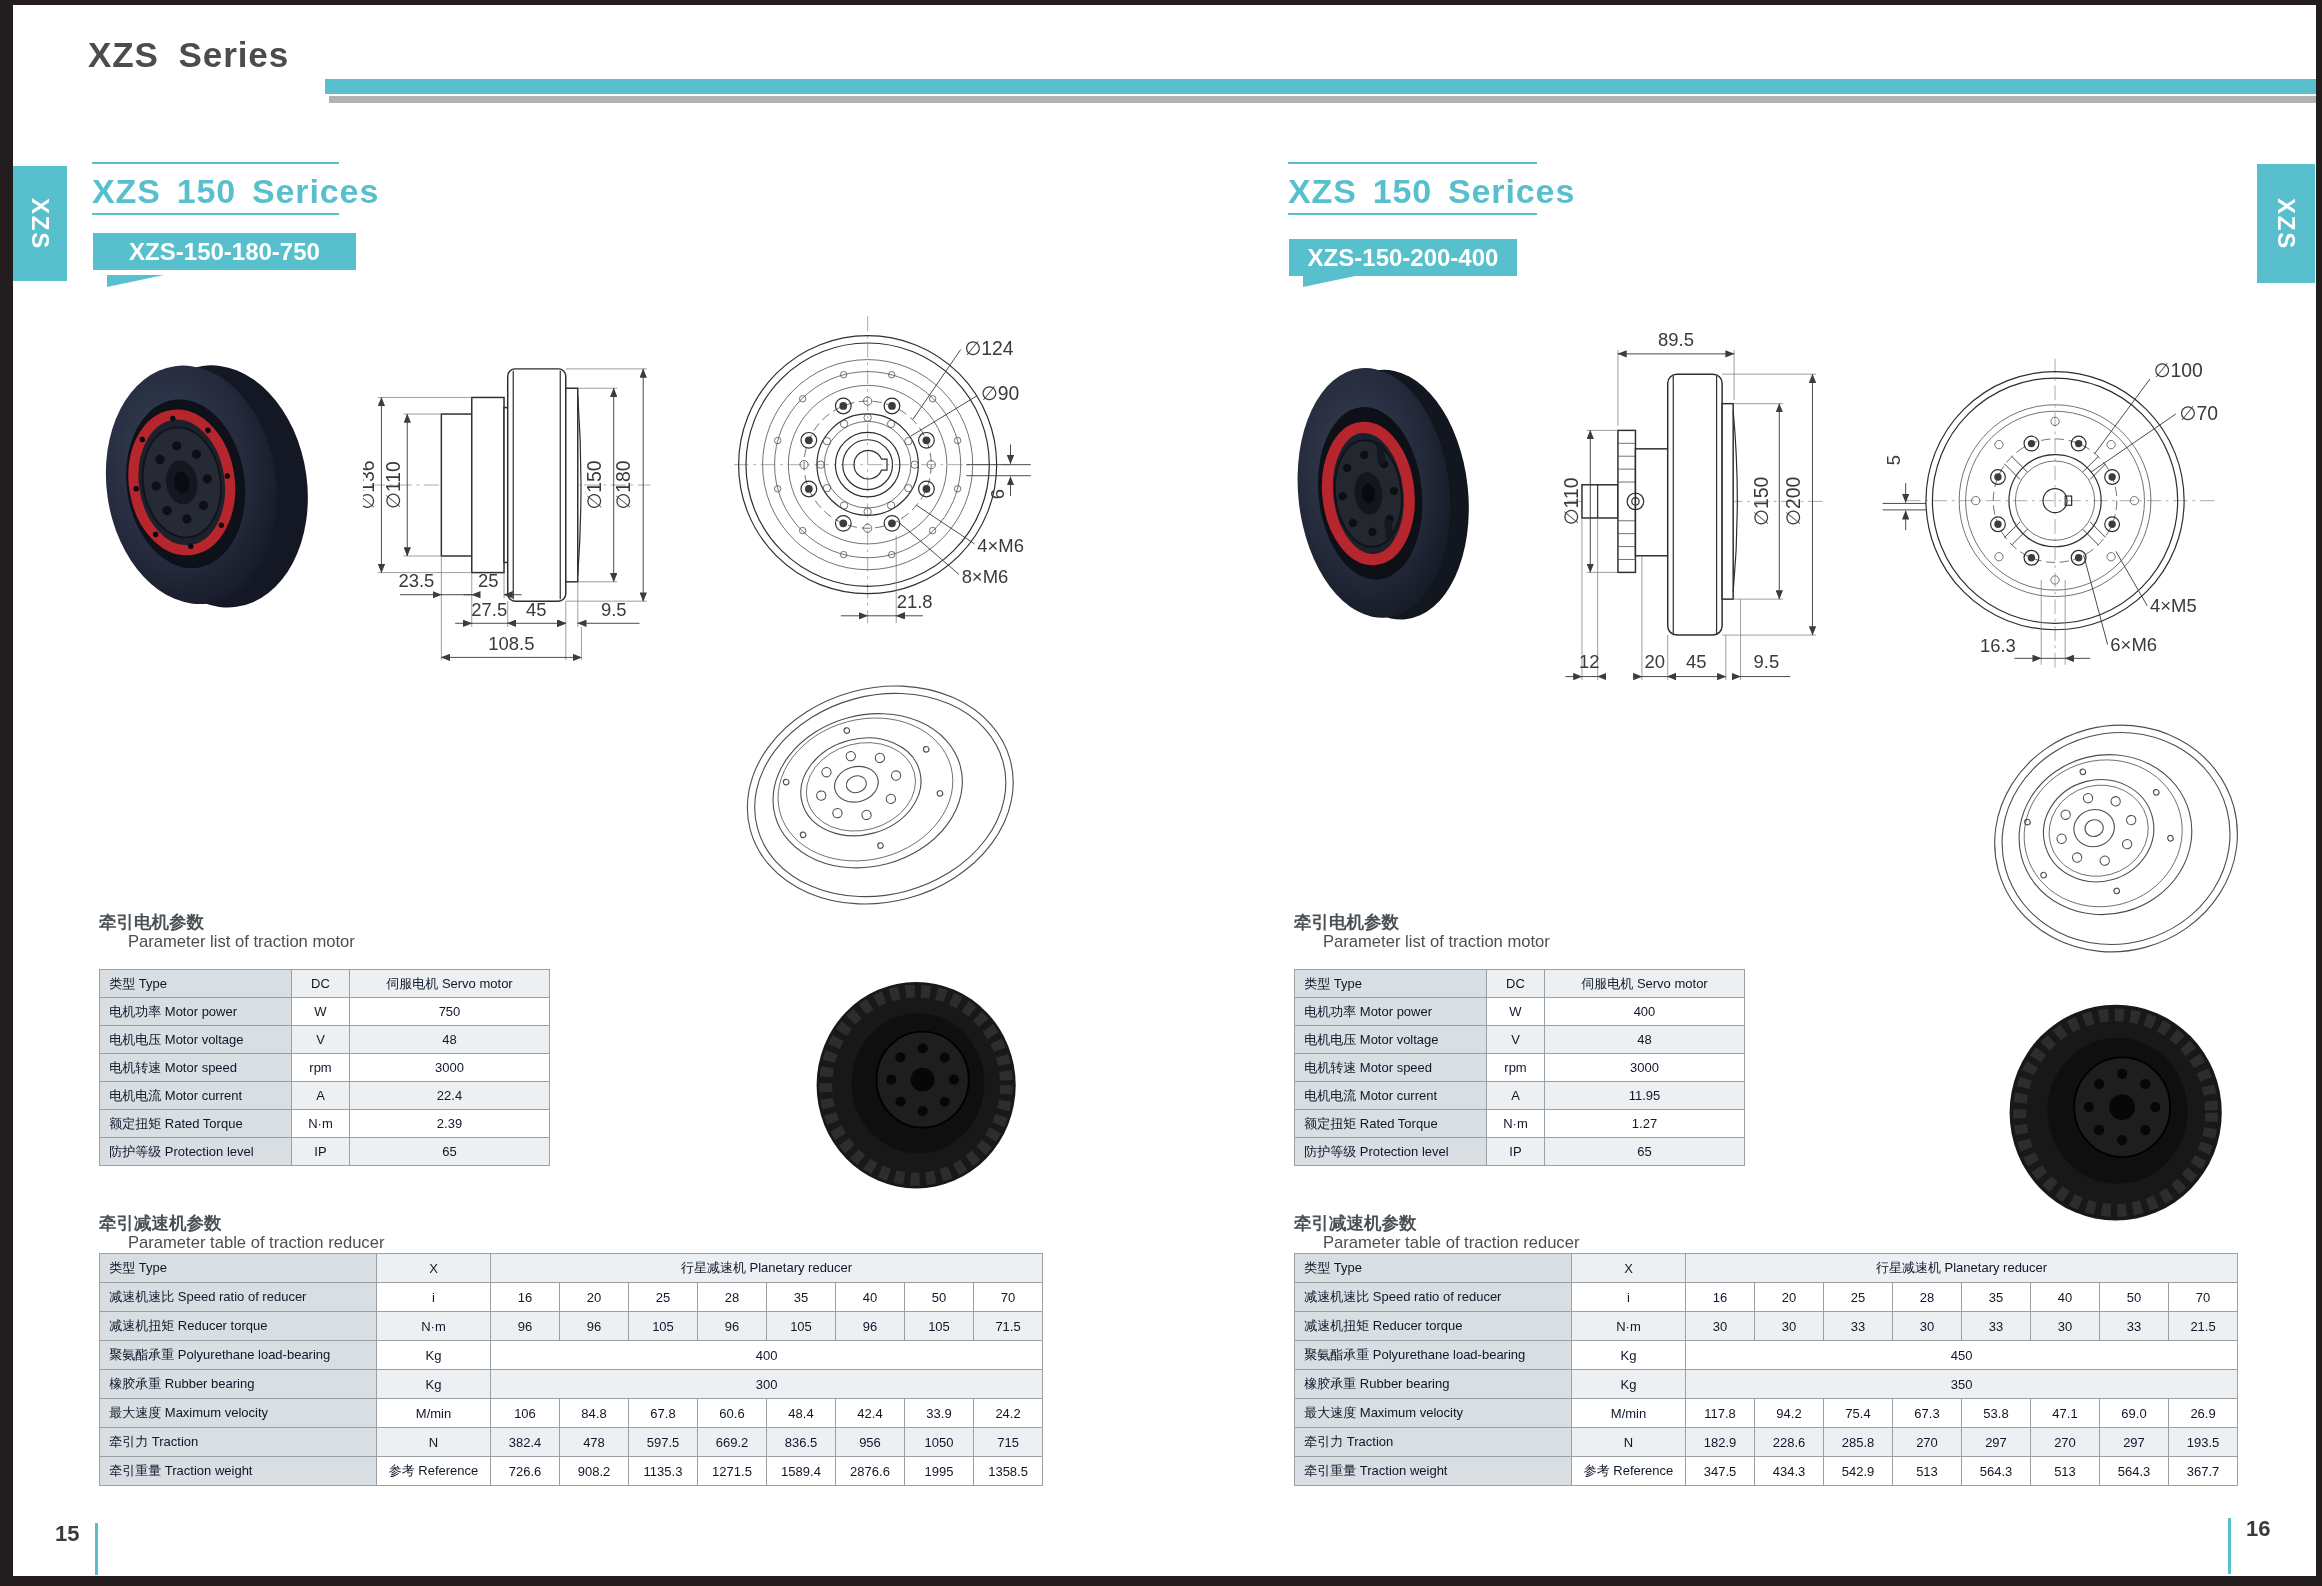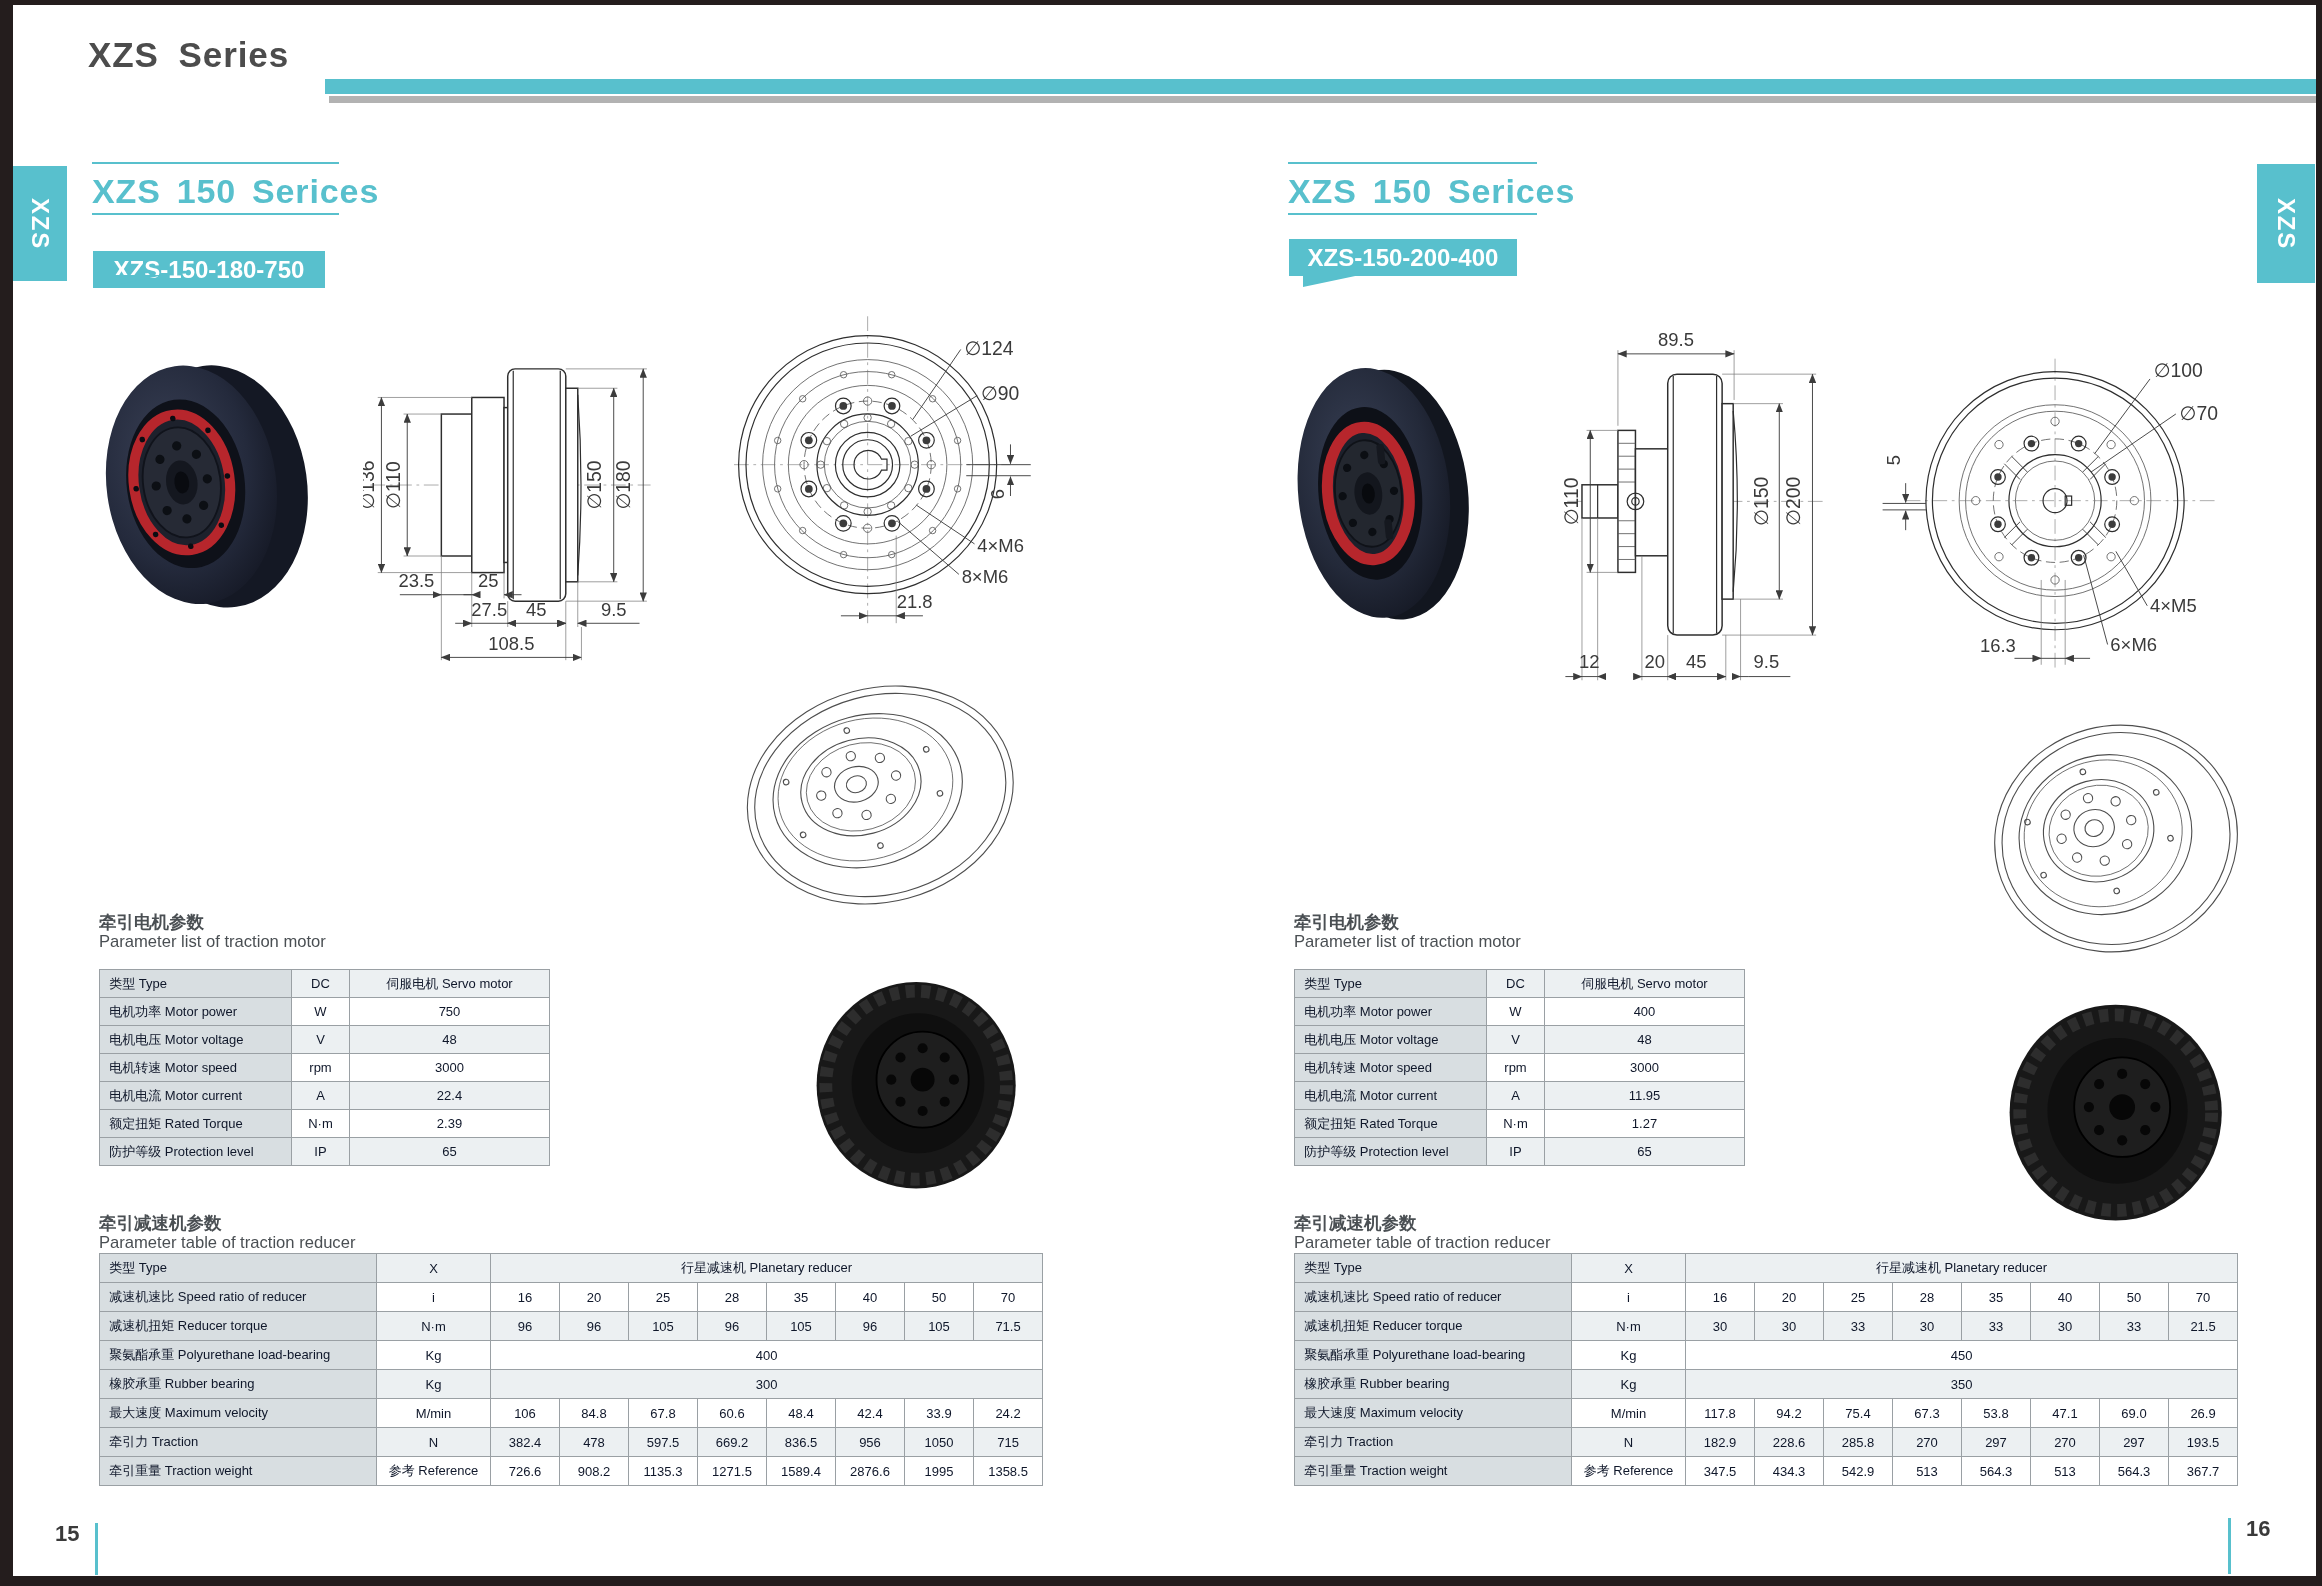--- a/index.html
+++ b/index.html
@@ -14,21 +14,21 @@
   .bar{background:var(--teal);}
   .bar.gray{background:#b2b2b2;}
   .tab{background:var(--teal);display:flex;align-items:center;justify-content:center;}
   .tab span{transform:rotate(90deg);color:#fff;font-weight:bold;font-size:24px;letter-spacing:1.8px;}
   .series-h{color:var(--teal);font-size:34px;font-weight:bold;letter-spacing:0.9px;word-spacing:5.5px;}
   .hline{background:var(--teal);height:1.8px;}
   .badge{background:var(--teal);color:#fff;font-size:24px;font-weight:bold;
          display:flex;align-items:center;justify-content:center;}
   .tail{width:0;height:0;border-top:12px solid var(--teal);border-right:57px solid transparent;}
   .sec-zh{font-size:17.5px;font-weight:bold;color:#4a4f53;text-align:right;}
-  .sec-en{font-size:16.6px;color:#4a4f53;}
+  .sec-en{font-size:16.6px;color:#4a4f53;margin-left:29px;}
   .pageno{font-size:22px;font-weight:bold;color:#3a3a3a;}
   .vline{background:var(--teal);width:2.8px;}
   
   table.param{border-collapse:collapse;table-layout:fixed;font-size:13px;color:#0f172a;}
   table.param td{border:0.9px solid var(--line);text-align:center;height:27px;padding:0 3.7px;
                  overflow:hidden;white-space:nowrap;}
   table.red td{height:28px;}
   table.param td.lbl{background:#d8dee1;text-align:left;padding-left:9.2px;}
   table.param tr:nth-child(odd) td:not(.lbl){background:#ecf0f2;}
   
@@ -58,21 +58,21 @@
   <div class="abs tab" style="left:13px;top:166px;width:54px;height:115px">
     <span>XZS</span>
   </div>
   <div class="abs tab" style="left:2257px;top:164px;width:58px;height:119px">
     <span>XZS</span>
   </div>
 
   <div class="abs hline" style="left:92px;top:162px;width:247px"></div>
   <div class="abs series-h" style="left:92px;top:172px">XZS 150 Serices</div>
   <div class="abs hline" style="left:92px;top:213px;width:247px"></div>
-  <div class="abs badge" style="left:93px;top:251px;width:232px;height:37px">XZS-150-180-750</div>
+  <div class="abs badge" style="left:93px;top:233px;width:263px;height:37px">XZS-150-180-750</div>
   <div class="abs tail" style="left:107px;top:275px"></div>
 
   <svg class="abs" style="left:88px;top:349px" width="226" height="269" viewBox="0 0 245 292">
     <defs>
       <radialGradient id="gnl" cx="40%" cy="38%" r="75%">
         <stop offset="0%" stop-color="#3a4156"></stop>
           <stop offset="60%" stop-color="#242a3c"></stop>
           <stop offset="100%" stop-color="#11141f"></stop>
       </radialGradient>
     </defs>

